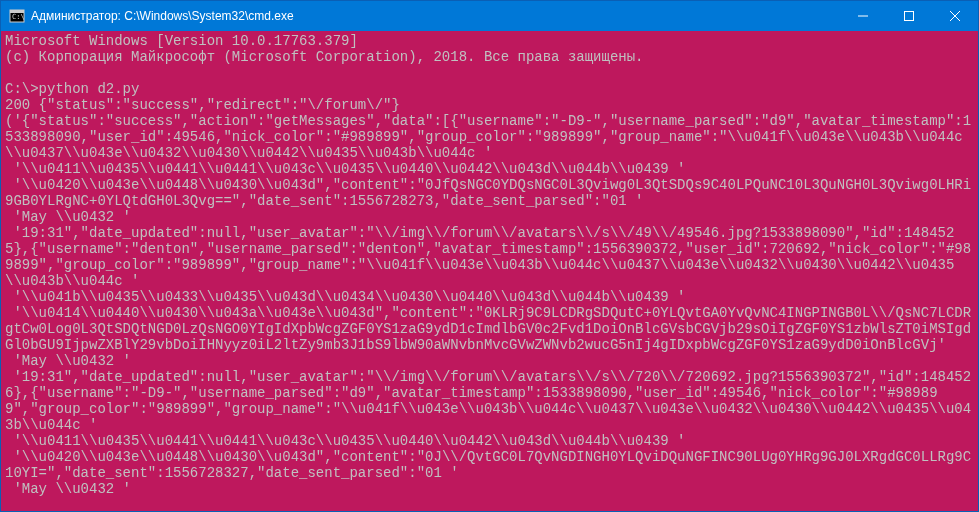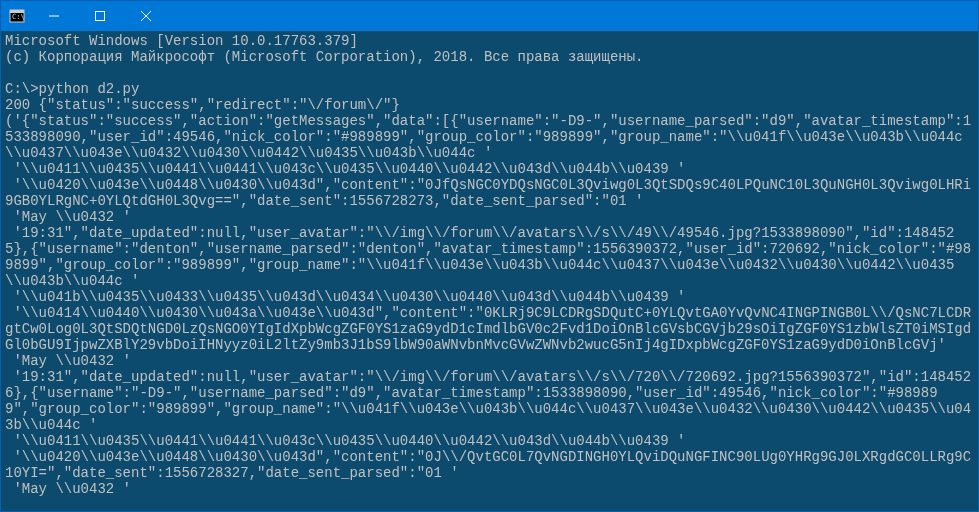--- a/index.html
+++ b/index.html
@@ -52,21 +52,21 @@
     display: flex;
     align-items: center;
     justify-content: center;
     color: #fff;
     font-size: 10px;
     cursor: pointer;
   }
   
   .terminal {
     flex: 1;
-    background: #0c4a6e;
+    background: #be185d;
     color: #c0c0c0;
     font-family: Consolas, 'Courier New', monospace;
     font-size: 14px;
     line-height: 16px;
     padding: 2px 4px;
     white-space: pre-wrap;
     word-break: break-all;
     overflow: hidden;
   }
   
@@ -80,20 +80,21 @@
 
 <div class="window">
   <div class="titlebar">
     <div class="titlebar-icon">
       <svg width="16" height="16" viewBox="0 0 16 16">
         <rect x="1" y="2" width="14" height="12" fill="#000" stroke="#ccc" stroke-width="1"></rect>
         <rect x="1" y="2" width="14" height="3" fill="#ccc"></rect>
         <text x="3" y="11" font-size="7" fill="#ccc" font-family="monospace">C:\</text>
       </svg>
     </div>
+    <div class="titlebar-title">Администратор: C:\Windows\System32\cmd.exe</div>
     <div class="win-controls">
       <div class="win-btn">
         <svg width="10" height="10" viewBox="0 0 10 10">
             <line x1="0" y1="5" x2="10" y2="5" stroke="#fff" stroke-width="1"></line>
           </svg>
       </div>
       <div class="win-btn">
         <svg width="10" height="10" viewBox="0 0 10 10">
             <rect x="0.5" y="0.5" width="9" height="9" fill="none" stroke="#fff" stroke-width="1"></rect>
           </svg>

